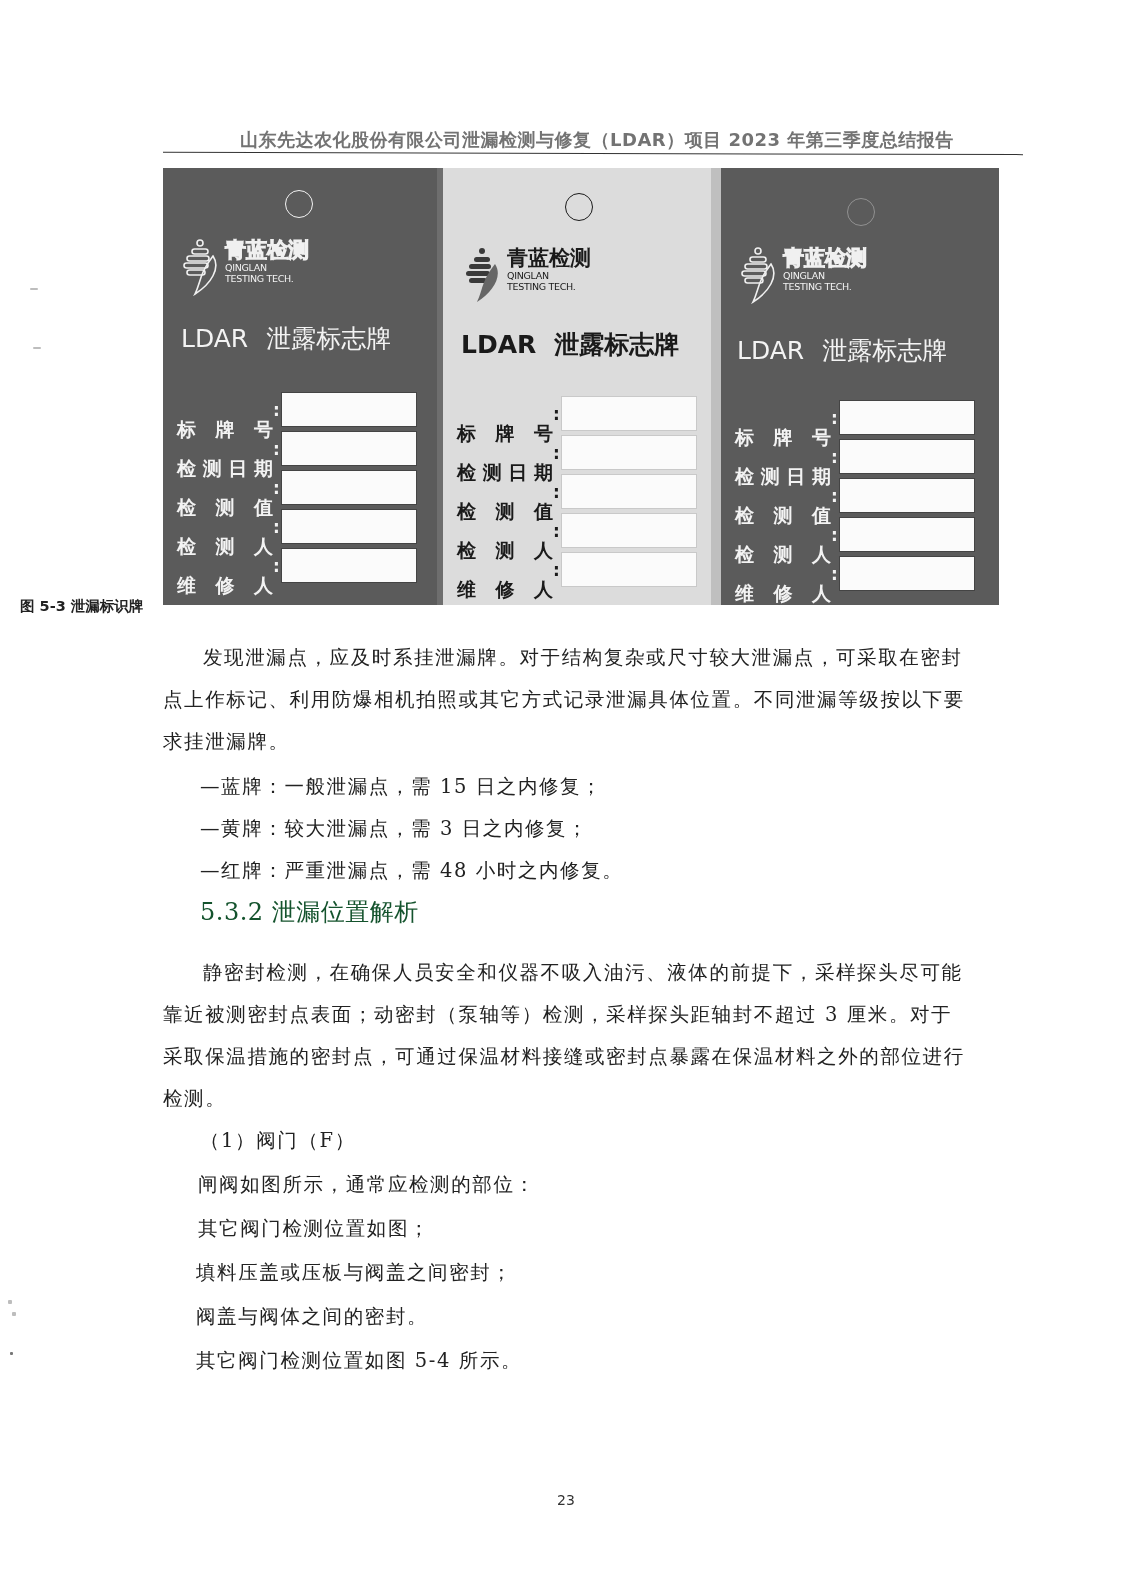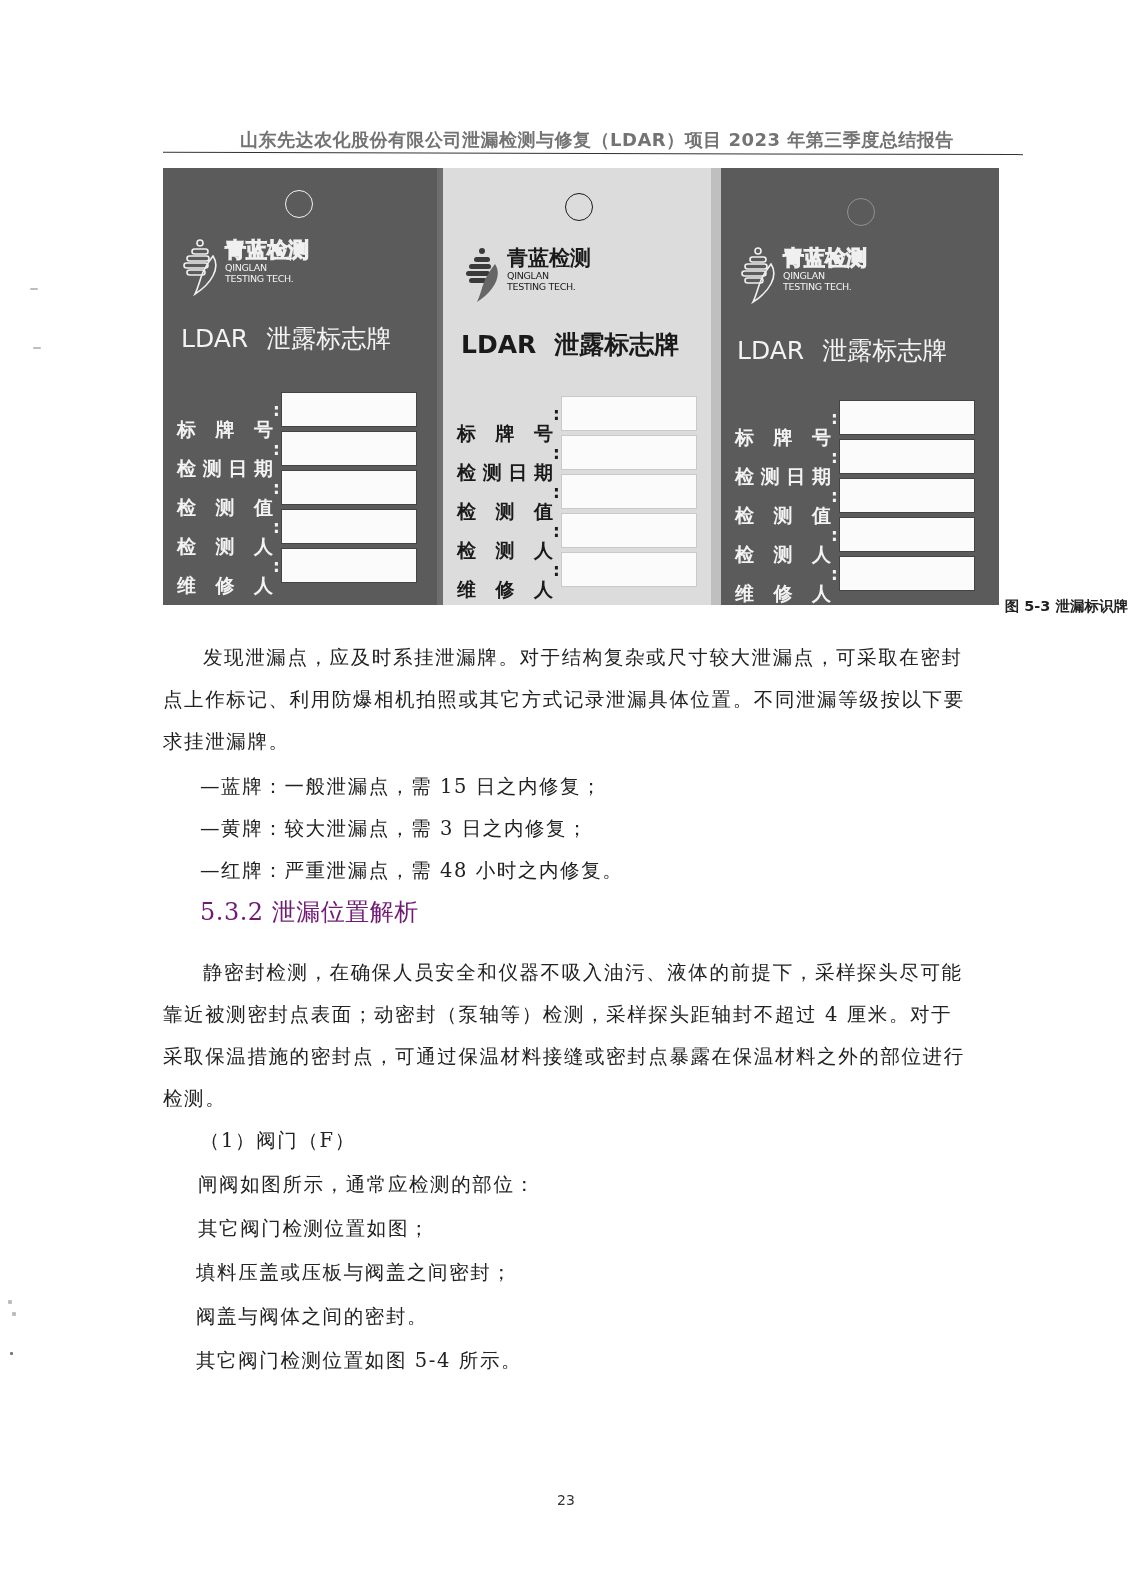--- a/index.html
+++ b/index.html
@@ -48,30 +48,30 @@
   .fields { position: absolute; top: 222px; }
   .field-row { display: flex; align-items: center; height: 39px; }
   .field-label {
     font-family: "DejaVu Sans", sans-serif; font-weight: bold; font-size: 19px;
     width: 96px; white-space: nowrap; text-align: justify; text-align-last: justify; margin-top: 40px;
   }
   .field-colon { font-family: "DejaVu Sans", sans-serif; font-weight: bold; font-size: 17px; width: 8px; }
   .field-box { width: 136px; height: 35px; background: #fbfbfb; border: 1px solid #444; box-sizing: border-box; }
   .tag.light .field-box { border-color: #c9c9c9; }
   .caption {
-    position: absolute; top: 597px; left: 0; width: 1128px; text-align: right;
+    position: absolute; top: 597px; left: 0; width: 1128px; text-align: left;
     font-family: "DejaVu Sans", sans-serif; font-weight: bold; font-size: 14.5px; color: #222;
     padding-left: 20px; box-sizing: border-box;
   }
   .para {
     position: absolute; font-size: 19.5px; line-height: 42px; color: #222; letter-spacing: 1.6px;
   }
   .p-indent { text-indent: 40px; }
   .section-heading {
-    position: absolute; left: 200px; top: 896px; font-size: 24px; color: #701a75; letter-spacing: 0.5px;
+    position: absolute; left: 200px; top: 896px; font-size: 24px; color: #14532d; letter-spacing: 0.5px;
   }
   .page-number {
     position: absolute; top: 1492px; left: 0; width: 1128px; text-align: center;
     font-family: "DejaVu Sans", sans-serif; font-size: 14px; color: #333; padding-left: 4px; box-sizing: border-box;
   }
   .speck { position: absolute; background: #bdbdbd; border-radius: 1px; }
 </style>
 </head>
 <body>
 
@@ -239,21 +239,21 @@
 <div class="caption">图 5-3 泄漏标识牌</div>
 
 <div class="para p-indent" style="left:163px; top:637px; width:810px;">发现泄漏点，应及时系挂泄漏牌。对于结构复杂或尺寸较大泄漏点，可采取在密封点上作标记、利用防爆相机拍照或其它方式记录泄漏具体位置。不同泄漏等级按以下要求挂泄漏牌。</div>
 
 <div class="para" style="left:200px; top:766px; width:760px;">—蓝牌：一般泄漏点，需 15 日之内修复；</div>
 <div class="para" style="left:200px; top:808px; width:760px;">—黄牌：较大泄漏点，需 3 日之内修复；</div>
 <div class="para" style="left:200px; top:850px; width:760px;">—红牌：严重泄漏点，需 48 小时之内修复。</div>
 
 <div class="section-heading">5.3.2 泄漏位置解析</div>
 
-<div class="para p-indent" style="left:163px; top:952px; width:808px;">静密封检测，在确保人员安全和仪器不吸入油污、液体的前提下，采样探头尽可能靠近被测密封点表面；动密封（泵轴等）检测，采样探头距轴封不超过 4 厘米。对于采取保温措施的密封点，可通过保温材料接缝或密封点暴露在保温材料之外的部位进行检测。</div>
+<div class="para p-indent" style="left:163px; top:952px; width:808px;">静密封检测，在确保人员安全和仪器不吸入油污、液体的前提下，采样探头尽可能靠近被测密封点表面；动密封（泵轴等）检测，采样探头距轴封不超过 3 厘米。对于采取保温措施的密封点，可通过保温材料接缝或密封点暴露在保温材料之外的部位进行检测。</div>
 
 <div class="para" style="left:200px; top:1120px; width:760px;">（1）阀门（F）</div>
 <div class="para" style="left:198px; top:1164px; width:760px;">闸阀如图所示，通常应检测的部位：</div>
 <div class="para" style="left:198px; top:1208px; width:760px;">其它阀门检测位置如图；</div>
 <div class="para" style="left:196px; top:1252px; width:760px;">填料压盖或压板与阀盖之间密封；</div>
 <div class="para" style="left:196px; top:1296px; width:760px;">阀盖与阀体之间的密封。</div>
 <div class="para" style="left:196px; top:1340px; width:760px;">其它阀门检测位置如图 5-4 所示。</div>
 
 <div class="page-number">23</div>
 

